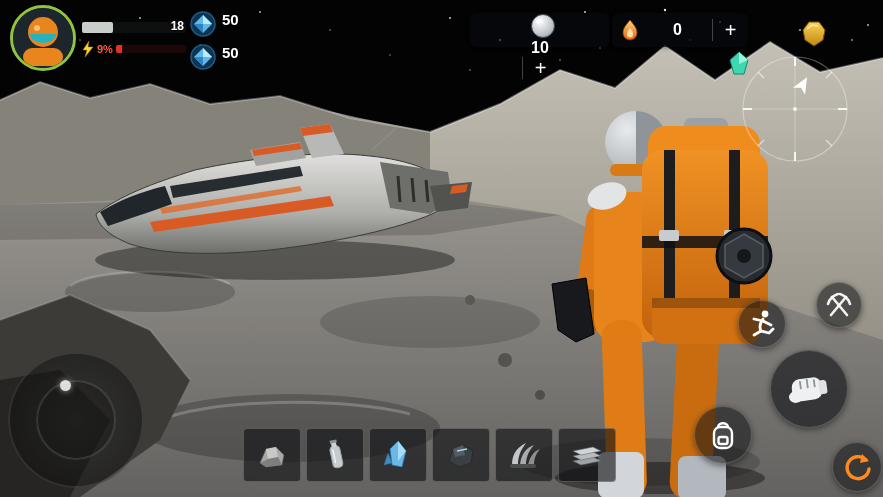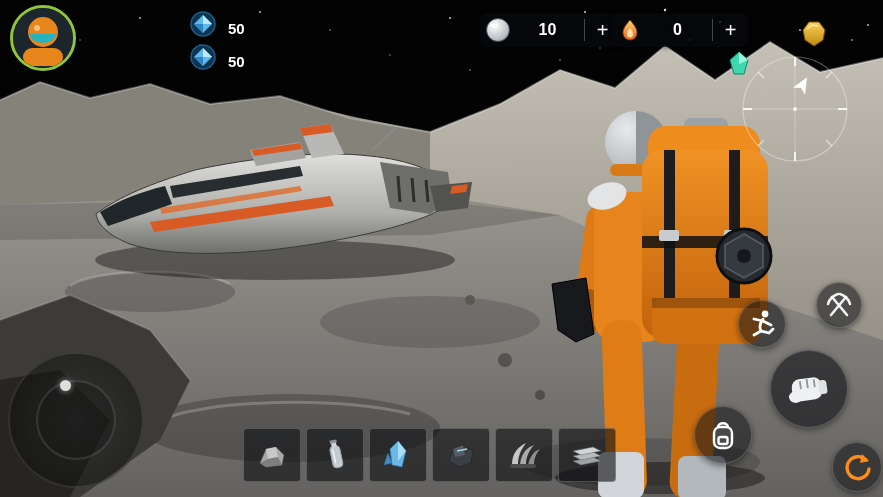--- a/index.html
+++ b/index.html
@@ -16,21 +16,21 @@
   .bar1{position:relative;height:11px;background:rgba(18,22,18,.72);border-radius:2px;}
   .bar1 .fill{position:absolute;left:0;top:0;height:100%;width:30%;background:rgba(235,240,235,.85);border-radius:2px;}
   .bar1 .lvl{position:absolute;right:2px;top:-3px;color:#fff;font-size:12px;font-weight:bold;
              text-shadow:0 1px 2px rgba(0,0,0,.9);}
   .row2{display:flex;align-items:center;gap:3px;margin-top:8px;}
   .pct{color:#ff5a3c;font-size:11px;font-weight:bold;text-shadow:0 1px 2px rgba(0,0,0,.9);}
   .bar2{position:relative;flex:1;height:8px;background:rgba(40,12,8,.7);border-radius:2px;overflow:hidden;}
   .bar2 .fill{position:absolute;left:0;top:0;height:100%;width:9%;background:#e03420;}
 
   .currencies{position:absolute;left:190px;top:11px;display:flex;flex-direction:column;gap:7px;}
-  .cur-row{display:flex;align-items:flex-end;gap:12px;}
+  .cur-row{display:flex;align-items:flex-start;gap:6px;}
   .cur-val{color:#fff;font-size:15px;font-weight:bold;text-shadow:0 1px 2px rgba(0,0,0,.9);}
 
   
   .res-bar{position:absolute;top:13px;height:34px;background:rgba(8,10,14,.74);border-radius:7px;
            display:flex;align-items:center;box-shadow:0 1px 4px rgba(0,0,0,.4);}
   .res-bar .ricon{margin-left:5px;display:flex;}
   .res-val{flex:1;text-align:center;color:#fff;font-size:16px;font-weight:bold;text-shadow:0 1px 2px rgba(0,0,0,.9);}
   .res-add{width:36px;height:22px;line-height:22px;text-align:center;color:#fff;font-size:20px;font-weight:400;
            border-left:1px solid rgba(255,255,255,.25);cursor:pointer;}
 
@@ -209,20 +209,35 @@
     <div class="avatar">
       <svg width="60" height="60" viewBox="0 0 60 60">
         <circle cx="30" cy="30" r="30" fill="#1c262c"></circle>
         <circle cx="30" cy="24" r="15" fill="#e8851c"></circle>
         <path d="M17,26 a13,9 0 0 0 26,0 Z" fill="#27b2be"></path>
         <rect x="10" y="40" width="40" height="18" rx="9" fill="#e8851c"></rect>
         <circle cx="24" cy="20" r="3" fill="#ffd9a0" opacity=".7"></circle>
       </svg>
     </div>
 
+    <div class="level-wrap">
+      <div class="bar1">
+        <div class="fill"></div>
+        <span class="lvl">18</span>
+      </div>
+      <div class="row2">
+        <svg width="12" height="16" viewBox="0 0 12 16">
+          <polygon points="7,0 1,9 5,9 3,16 11,6 6,6" fill="#ffd82a" stroke="#a8820a" stroke-width=".5"></polygon>
+        </svg>
+        <span class="pct">9%</span>
+        <div class="bar2">
+          <div class="fill"></div>
+        </div>
+      </div>
+    </div>
 
     <div class="currencies">
       <div class="cur-row">
         <svg width="26" height="26" viewBox="0 0 26 26">
           <circle cx="13" cy="13" r="12" fill="#0d3550" stroke="#1f5c86" stroke-width="1.5"></circle>
           <polygon points="13,4 22,13 13,22 4,13" fill="#5fb8ec"></polygon>
           <polygon points="13,4 22,13 13,13" fill="#bfe9ff"></polygon>
           <polygon points="13,13 13,22 4,13" fill="#2e84c4"></polygon>
         </svg>
         <span class="cur-val">50</span>
@@ -231,21 +246,21 @@
         <svg width="26" height="26" viewBox="0 0 26 26">
           <circle cx="13" cy="13" r="12" fill="#0d3550" stroke="#1f5c86" stroke-width="1.5"></circle>
           <polygon points="13,4 22,13 13,22 4,13" fill="#5fb8ec"></polygon>
           <polygon points="13,4 22,13 13,13" fill="#bfe9ff"></polygon>
           <polygon points="13,13 13,22 4,13" fill="#2e84c4"></polygon>
         </svg>
         <span class="cur-val">50</span>
       </div>
     </div>
 
-    <div class="res-bar" style="left:480px;width:140px;">
+    <div class="res-bar" style="left:470px;width:140px;flex-direction:column;">
       <span class="ricon">
         <svg width="26" height="26" viewBox="0 0 26 26">
           <defs>
               <radialGradient id="orbG" cx=".35" cy=".3" r="1">
             <stop offset="0" stop-color="#ffffff"></stop>
                 <stop offset=".6" stop-color="#b9c0c6"></stop>
                 <stop offset="1" stop-color="#6e767c"></stop>
           </radialGradient>
             </defs>
           <circle cx="13" cy="13" r="11.5" fill="url(#orbG)" stroke="#3c4248" stroke-width="1"></circle>

